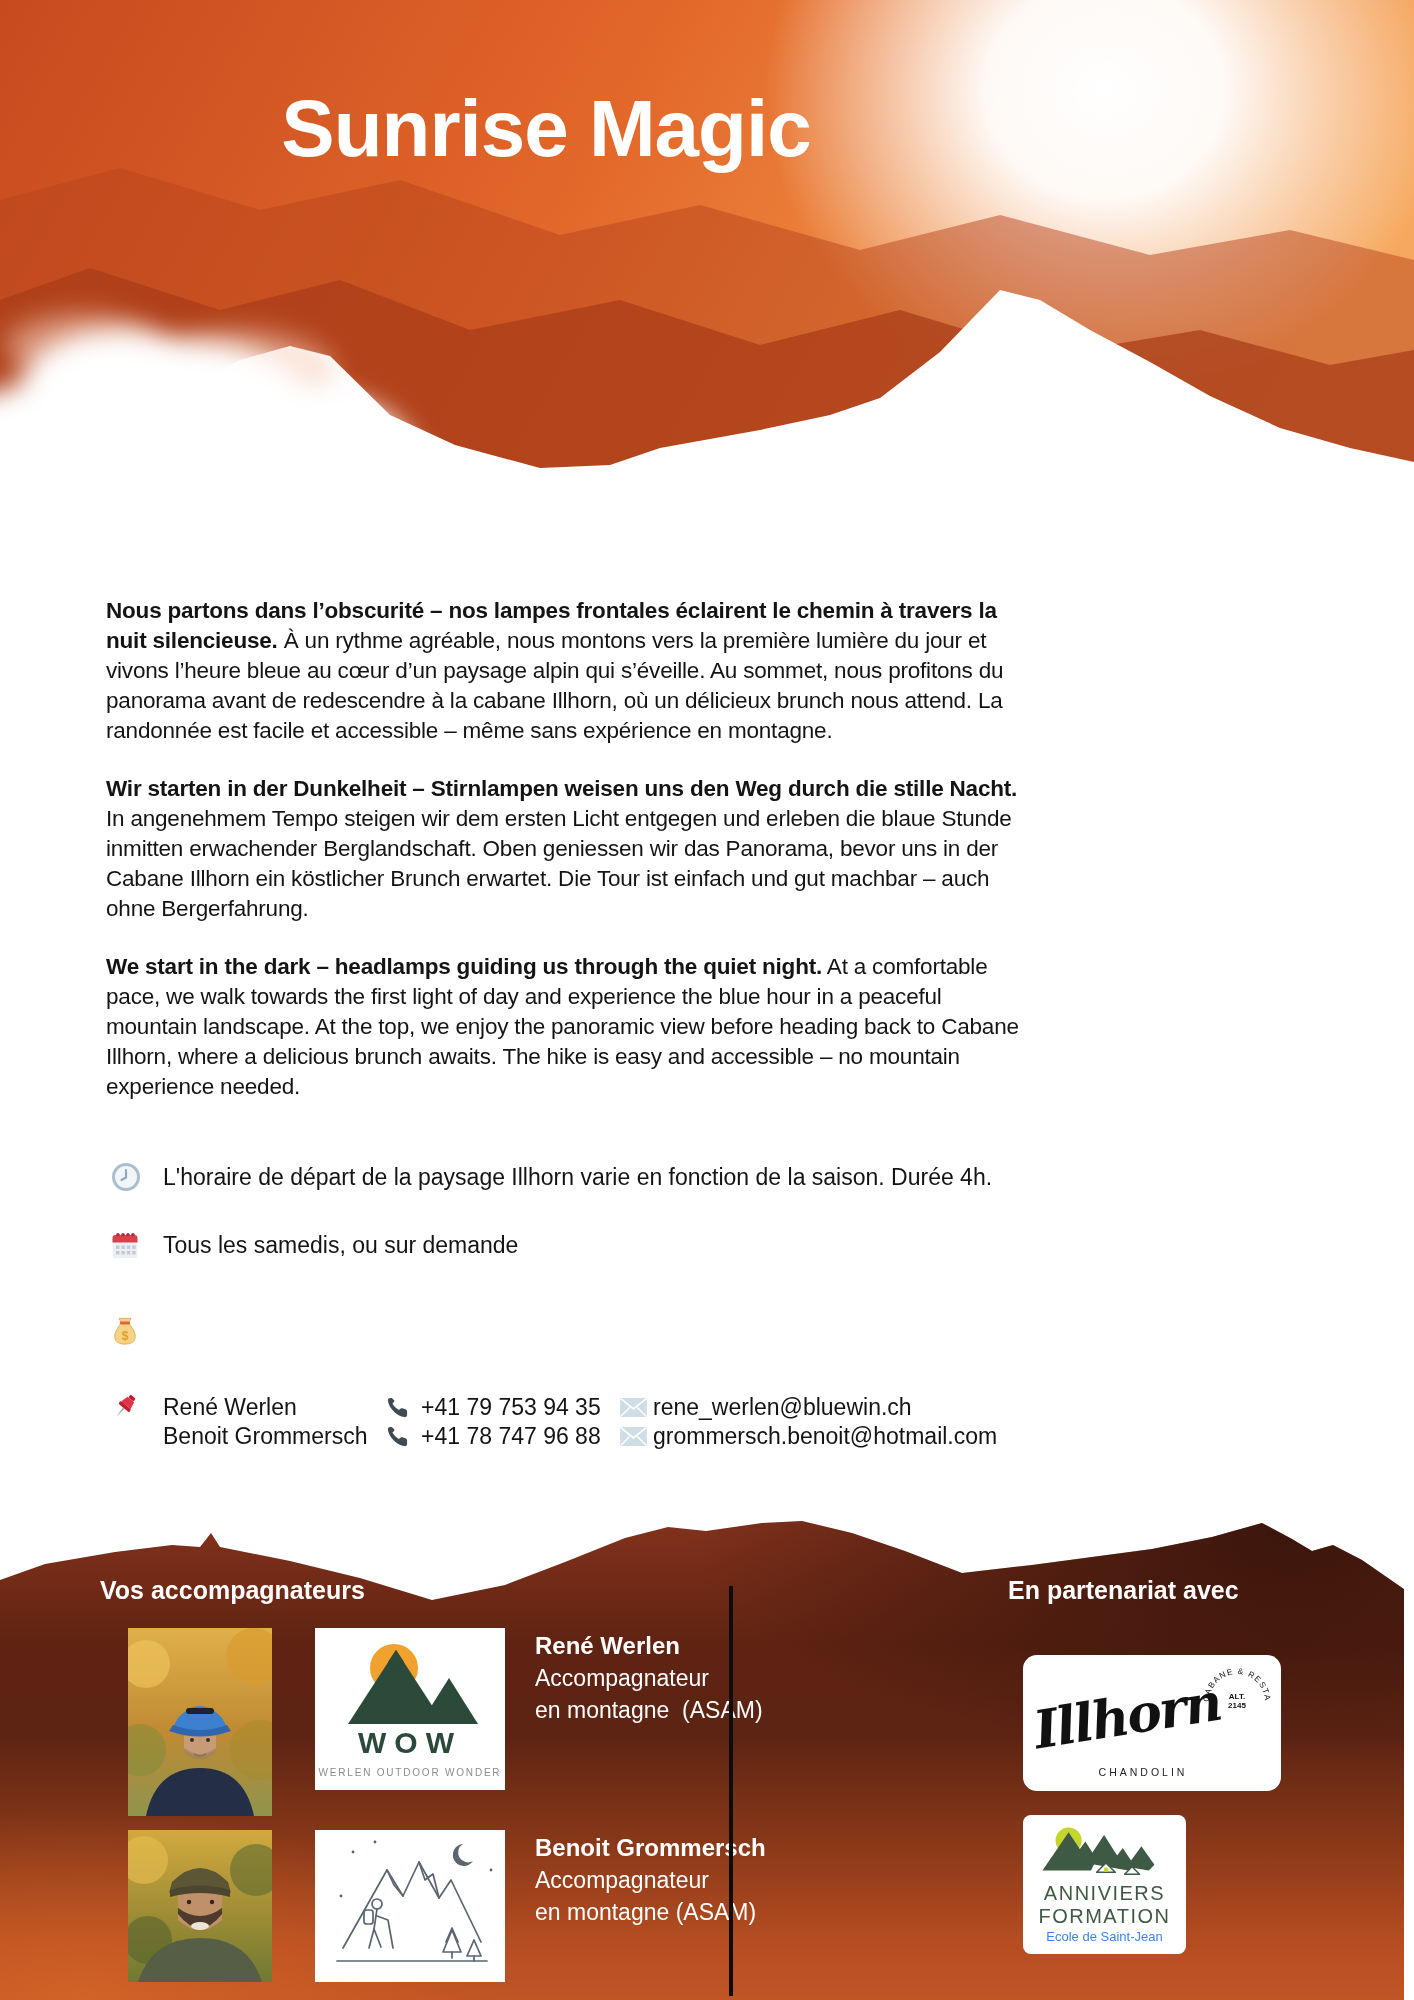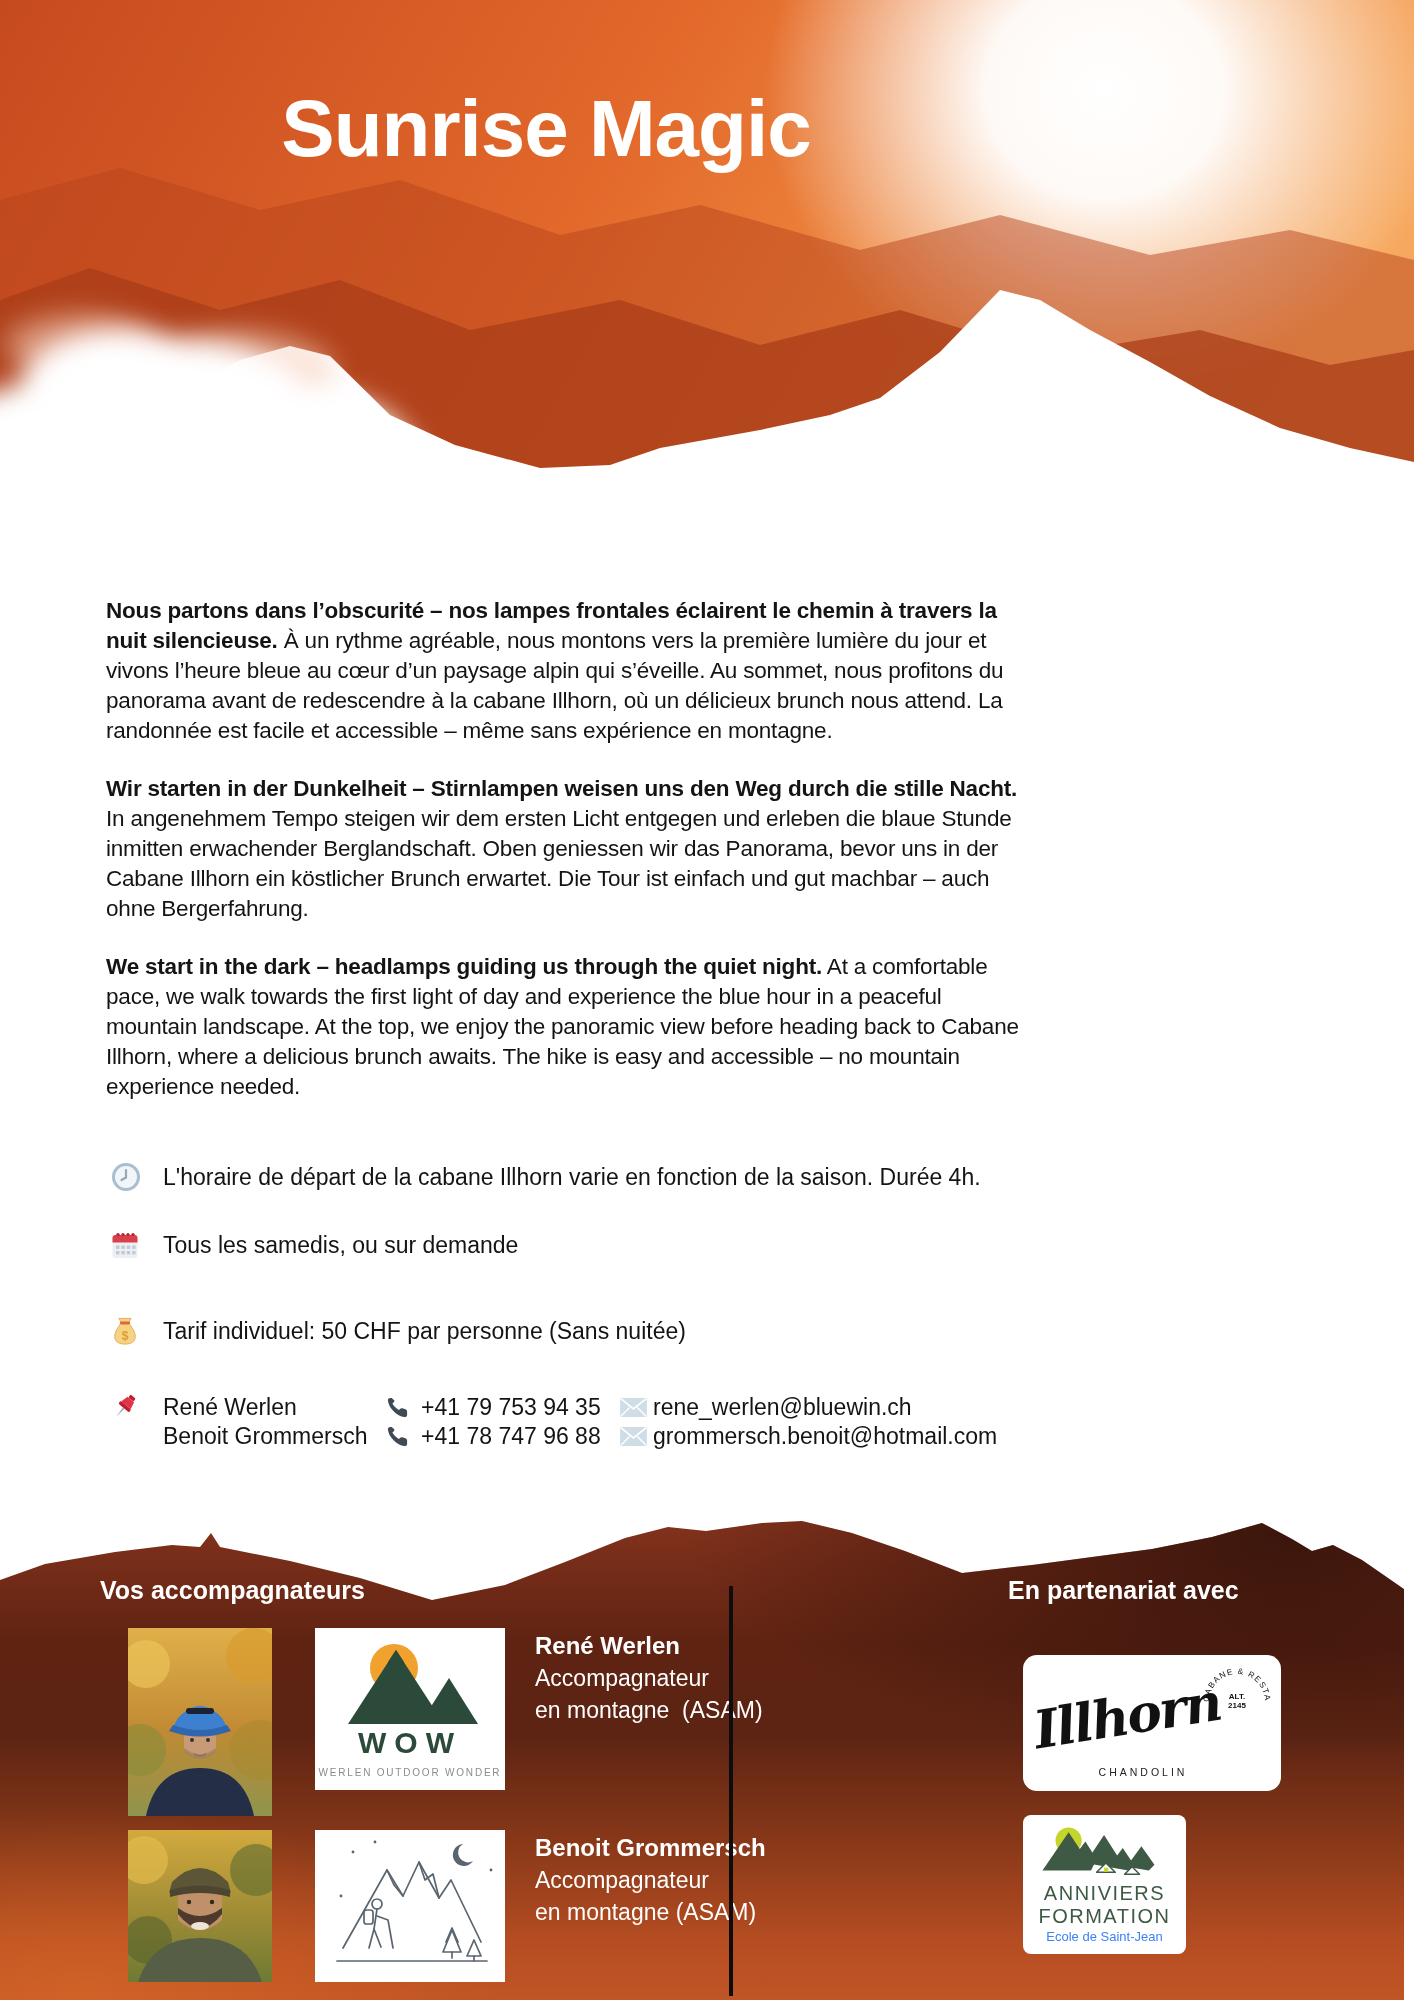--- a/index.html
+++ b/index.html
@@ -131,21 +131,21 @@
 
     <div class="info-list">
 
       <div class="info-row r1">
         <span class="ico">
           <svg width="30" height="30" viewBox="0 0 30 30">
             <circle cx="15" cy="15" r="12.5" fill="#f2f6f9" stroke="#a9becf" stroke-width="3"></circle>
             <path d="M15 8 L15 15.5 L10.5 18" stroke="#8fa9bd" stroke-width="2.2" fill="none" stroke-linecap="round"></path>
           </svg>
         </span>
-        <span class="info-text">L'horaire de départ de la cabane Illhorn varie en fonction de la saison. Durée 4h.</span>
+        <span class="info-text">L'horaire de départ de la paysage Illhorn varie en fonction de la saison. Durée 4h.</span>
       </div>
 
       <div class="info-row r2">
         <span class="ico">
           <svg width="28" height="30" viewBox="0 0 28 30">
             <rect x="1.5" y="5" width="25" height="23" rx="3" fill="#eceff3"></rect>
             <path d="M4.5 5 h19 a3 3 0 0 1 3 3 v4.5 h-25 V8 a3 3 0 0 1 3 -3 Z" fill="#d9404b"></path>
             <circle cx="7" cy="4.6" r="1.7" fill="#b2293a"></circle>
               <circle cx="12" cy="4.6" r="1.7" fill="#b2293a"></circle>
             <circle cx="17" cy="4.6" r="1.7" fill="#b2293a"></circle>
@@ -167,21 +167,20 @@
 
       <div class="info-row r3">
         <span class="ico">
           <svg width="28" height="30" viewBox="0 0 30 32">
             <path d="M11 7 l-2.5 -4.5 h13 L19 7 Z" fill="#f5d385" stroke="#dfae55" stroke-width="1"></path>
             <path d="M11 7 C7 13 4 17 4 22 c0 6 5 8 11 8 s11 -2 11 -8 c0 -5 -3 -9 -7 -15 Z" fill="#f5d385" stroke="#dfae55" stroke-width="1"></path>
             <rect x="9.5" y="5.8" width="11" height="3.2" rx="1.6" fill="#e2633e"></rect>
             <text x="15" y="26" text-anchor="middle" font-size="13" font-weight="bold" fill="#e49b2d" font-family="'Liberation Sans',sans-serif">$</text>
           </svg>
         </span>
-        <span class="info-text">Tarif individuel: 50 CHF par personne (Sans nuitée)</span>
       </div>
 
       <div class="info-row">
         <span class="ico">
           <svg width="30" height="32" viewBox="0 0 32 34">
             <g transform="rotate(40 16 14)">
               <rect x="12.5" y="2" width="7" height="4" rx="1.2" fill="#c21d32"></rect>
               <path d="M11.5 6 h9 l2 8 h-13 Z" fill="#e03448"></path>
               <rect x="8.5" y="14" width="15" height="4" rx="2" fill="#c21d32"></rect>
               <path d="M15 18 L16 30 L17 18 Z" fill="#9aa5ae"></path>

